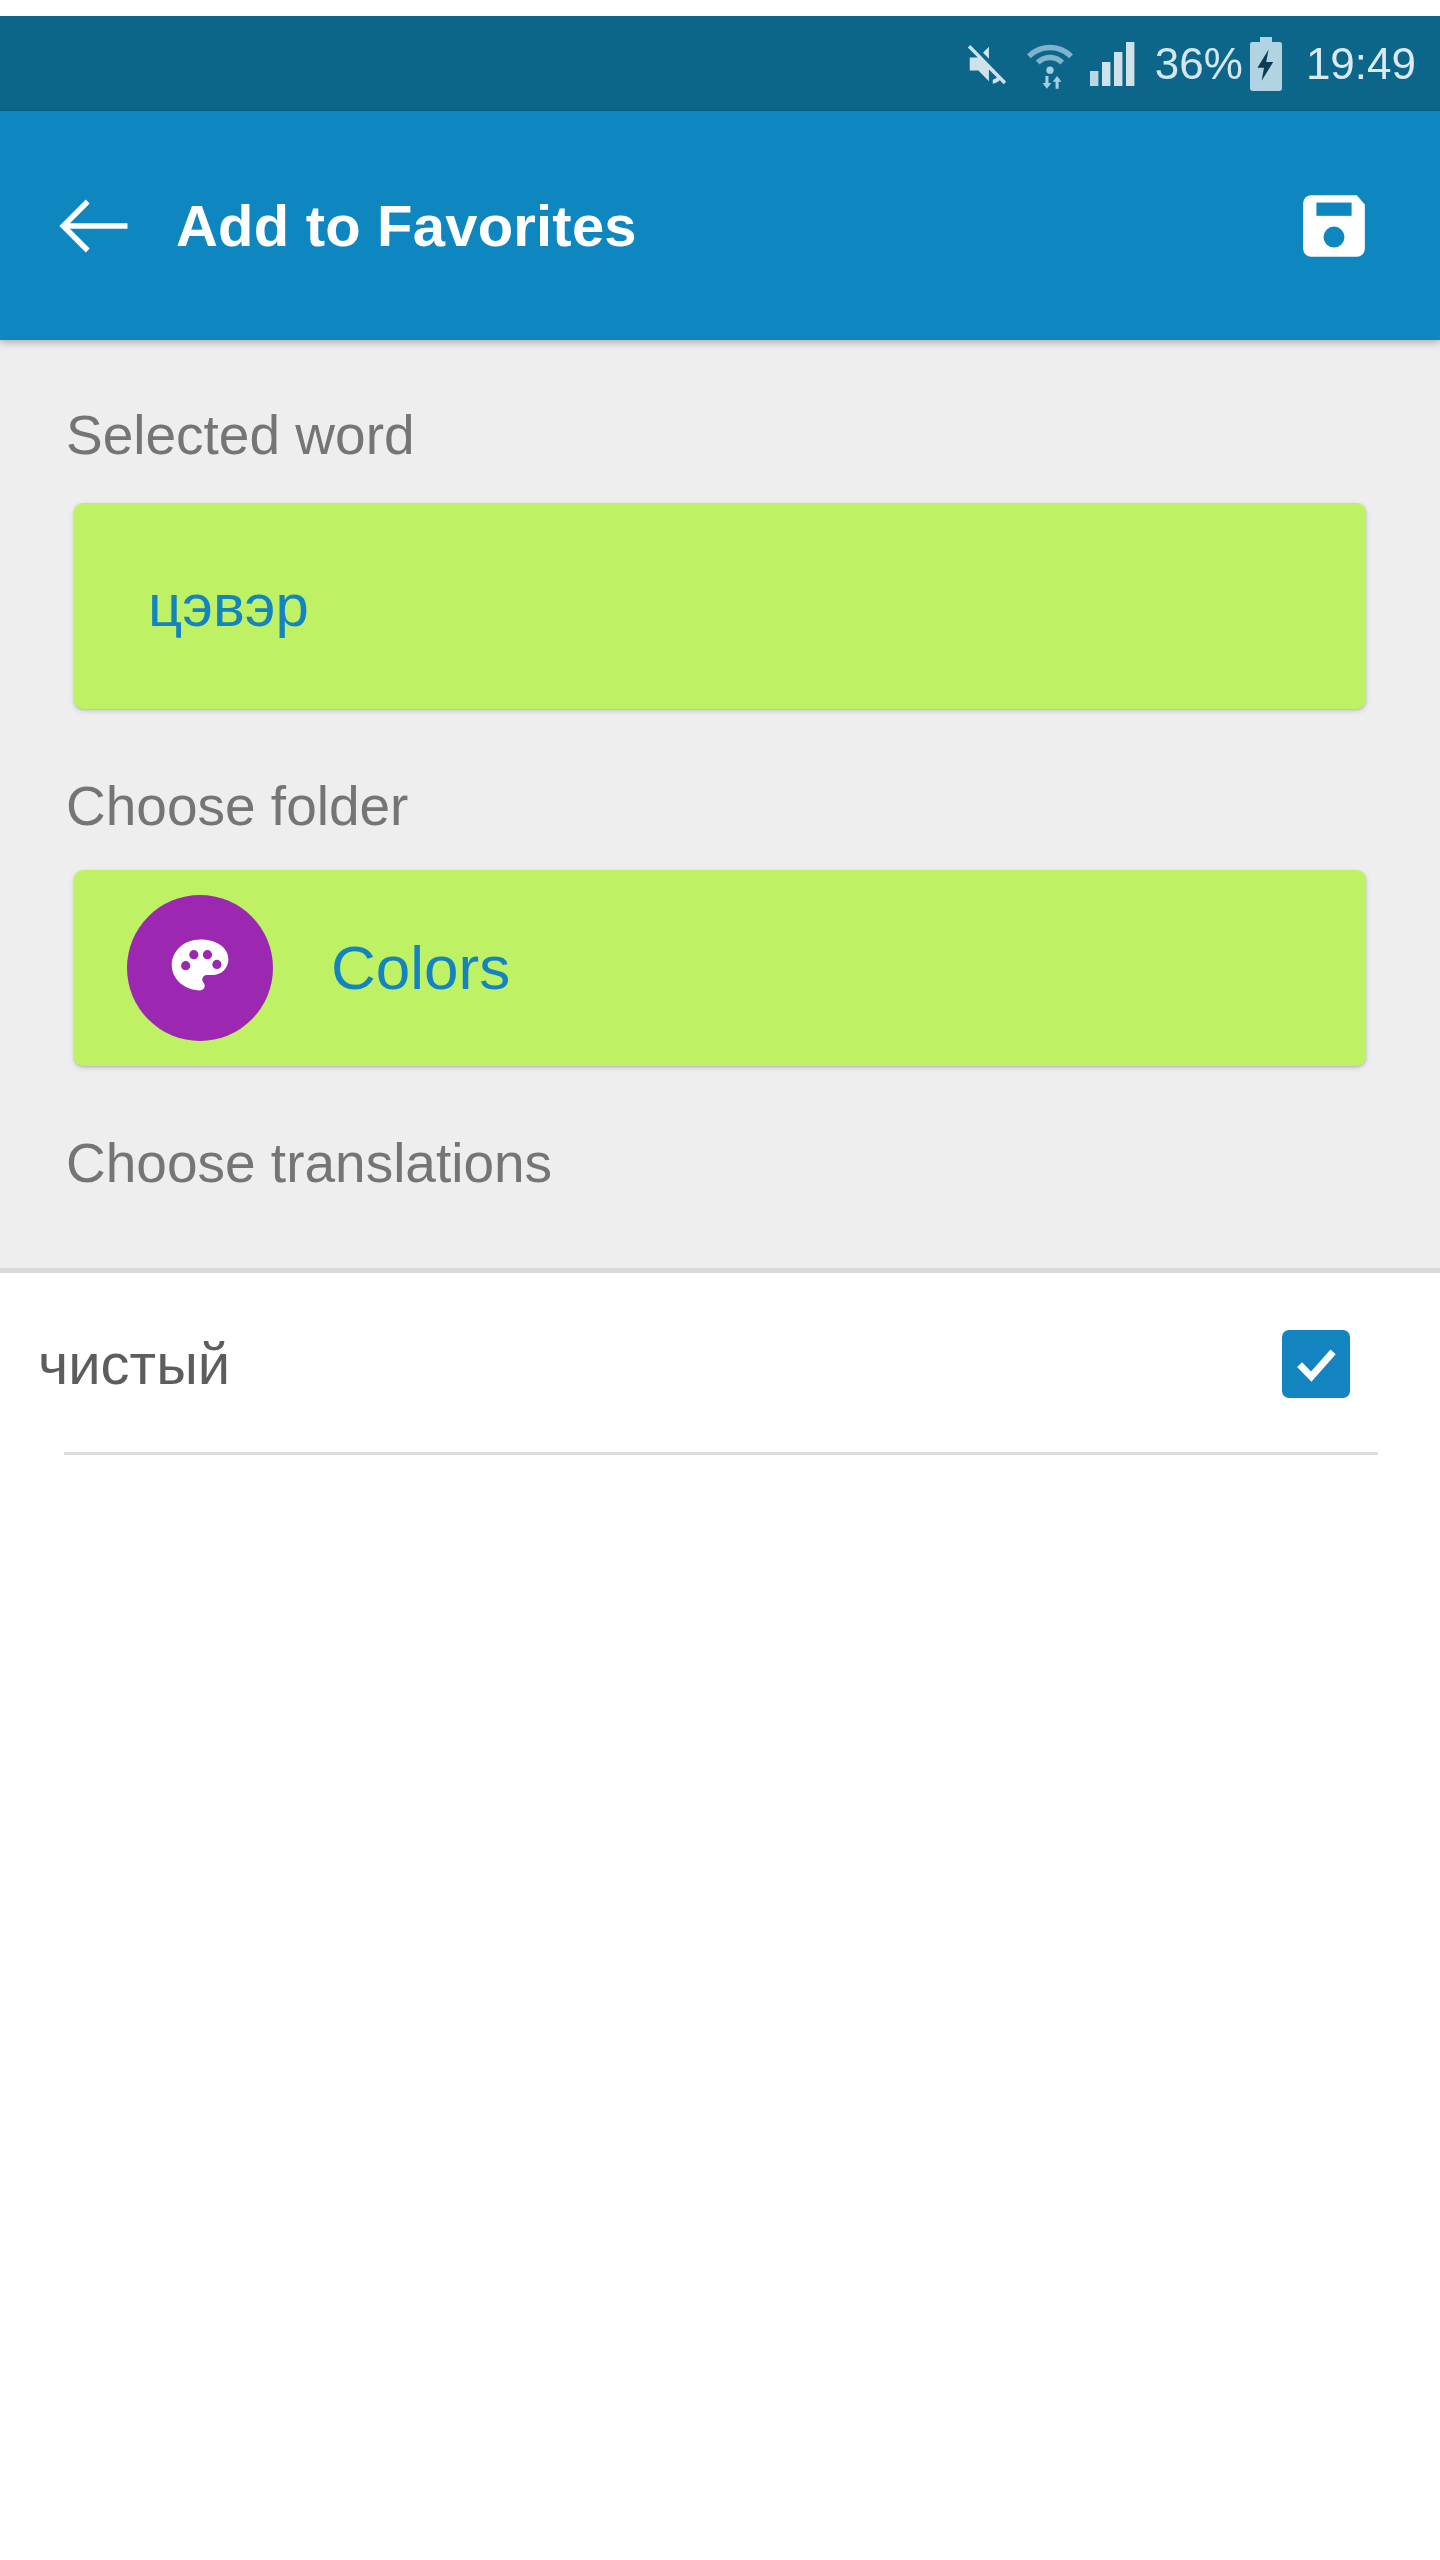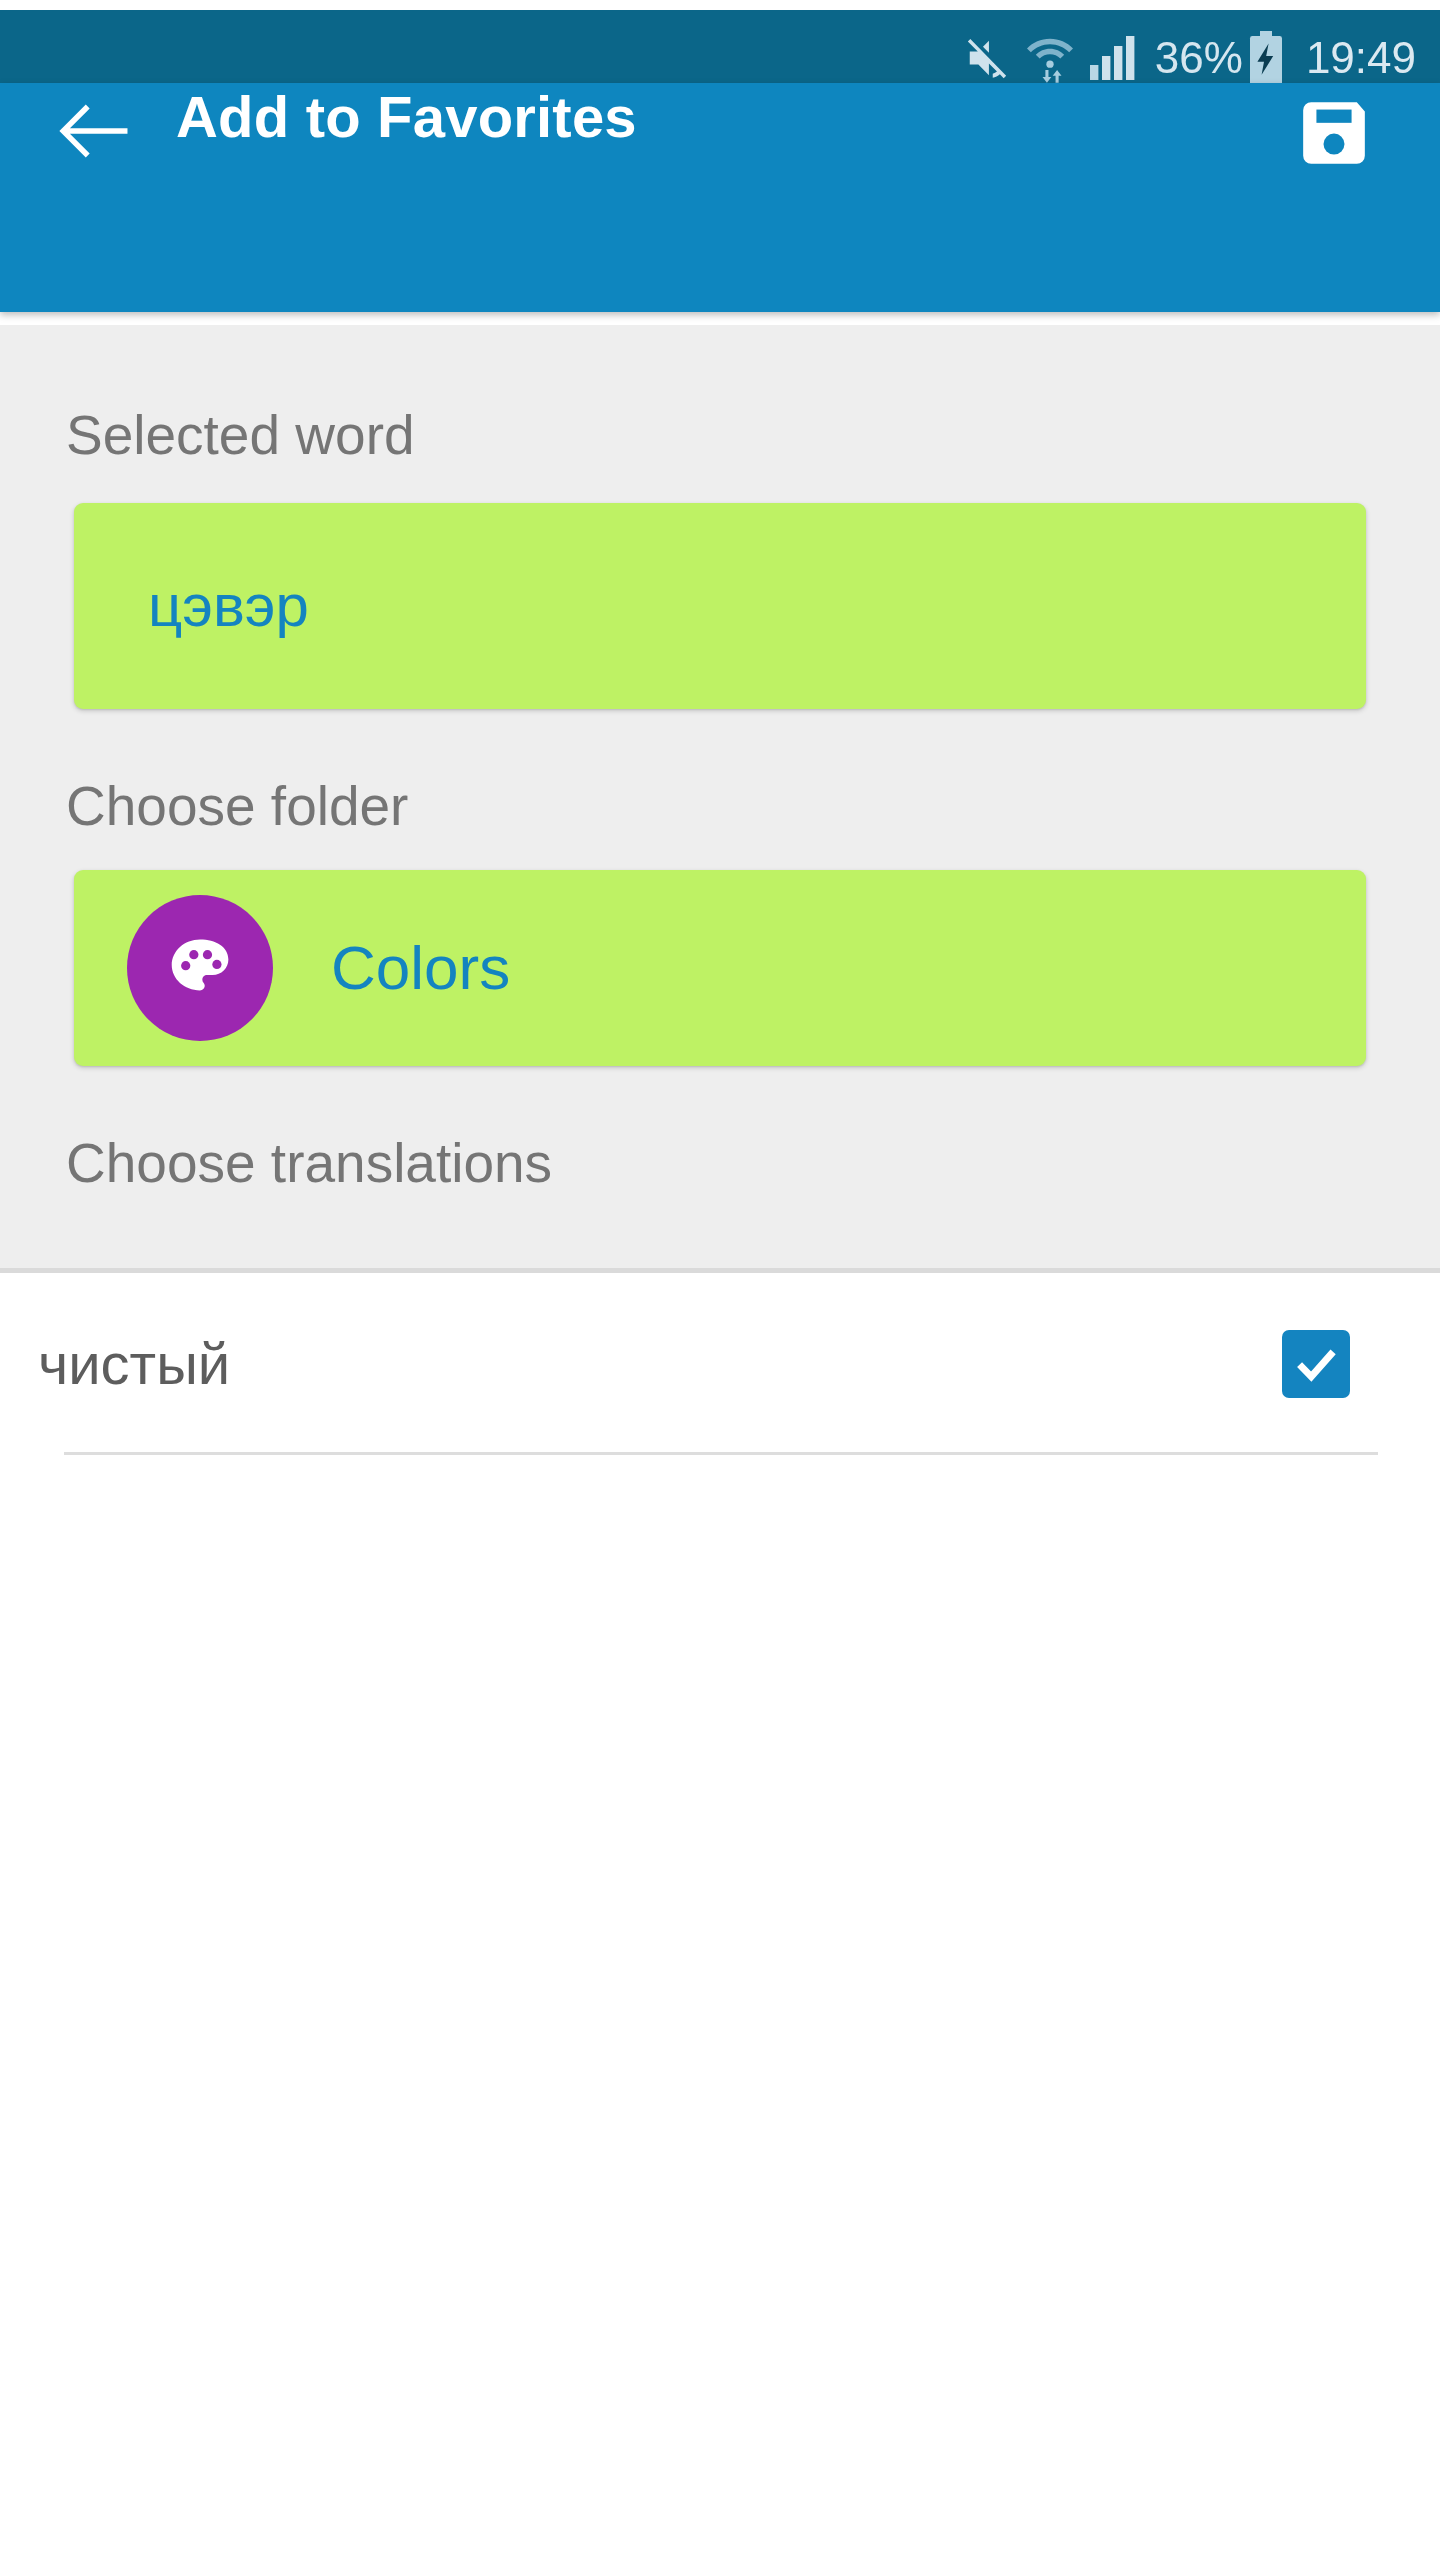--- a/index.html
+++ b/index.html
@@ -16,21 +16,21 @@
     position: relative;
     width: 1440px;
     height: 2560px;
     overflow: hidden;
     background: #ffffff;
   }
 
   
   #status-bar {
     position: absolute;
-    top: 10px; left: 0;
+    top: 16px; left: 0;
     width: 1440px;
     height: 96px;
     background: #0b6689;
     display: flex;
     align-items: center;
     justify-content: flex-end;
     padding-right: 24px;
   }
   .sb-item {
     display: flex;
@@ -45,25 +45,26 @@
     letter-spacing: 0px;
     line-height: 1;
     font-weight: 400;
   }
   #sb-time .sb-text { color: #dbe9f1; margin-left: 6px; }
   #sb-battery-pct .sb-text { color: #d5e6ef; }
 
   
   #app-bar {
     position: absolute;
-    top: 83px; left: 0;
+    top: 111px; left: 0;
     width: 1440px;
     height: 229px;
     background: #0e86bf;
     display: flex;
+    align-items: center;
     box-shadow: 0 3px 7px rgba(0,0,0,0.26);
     z-index: 5;
   }
   #back-button {
     width: 96px; height: 96px;
     margin-left: 46px;
     display: flex; align-items: center; justify-content: center;
     cursor: pointer;
   }
   #app-bar-title {

